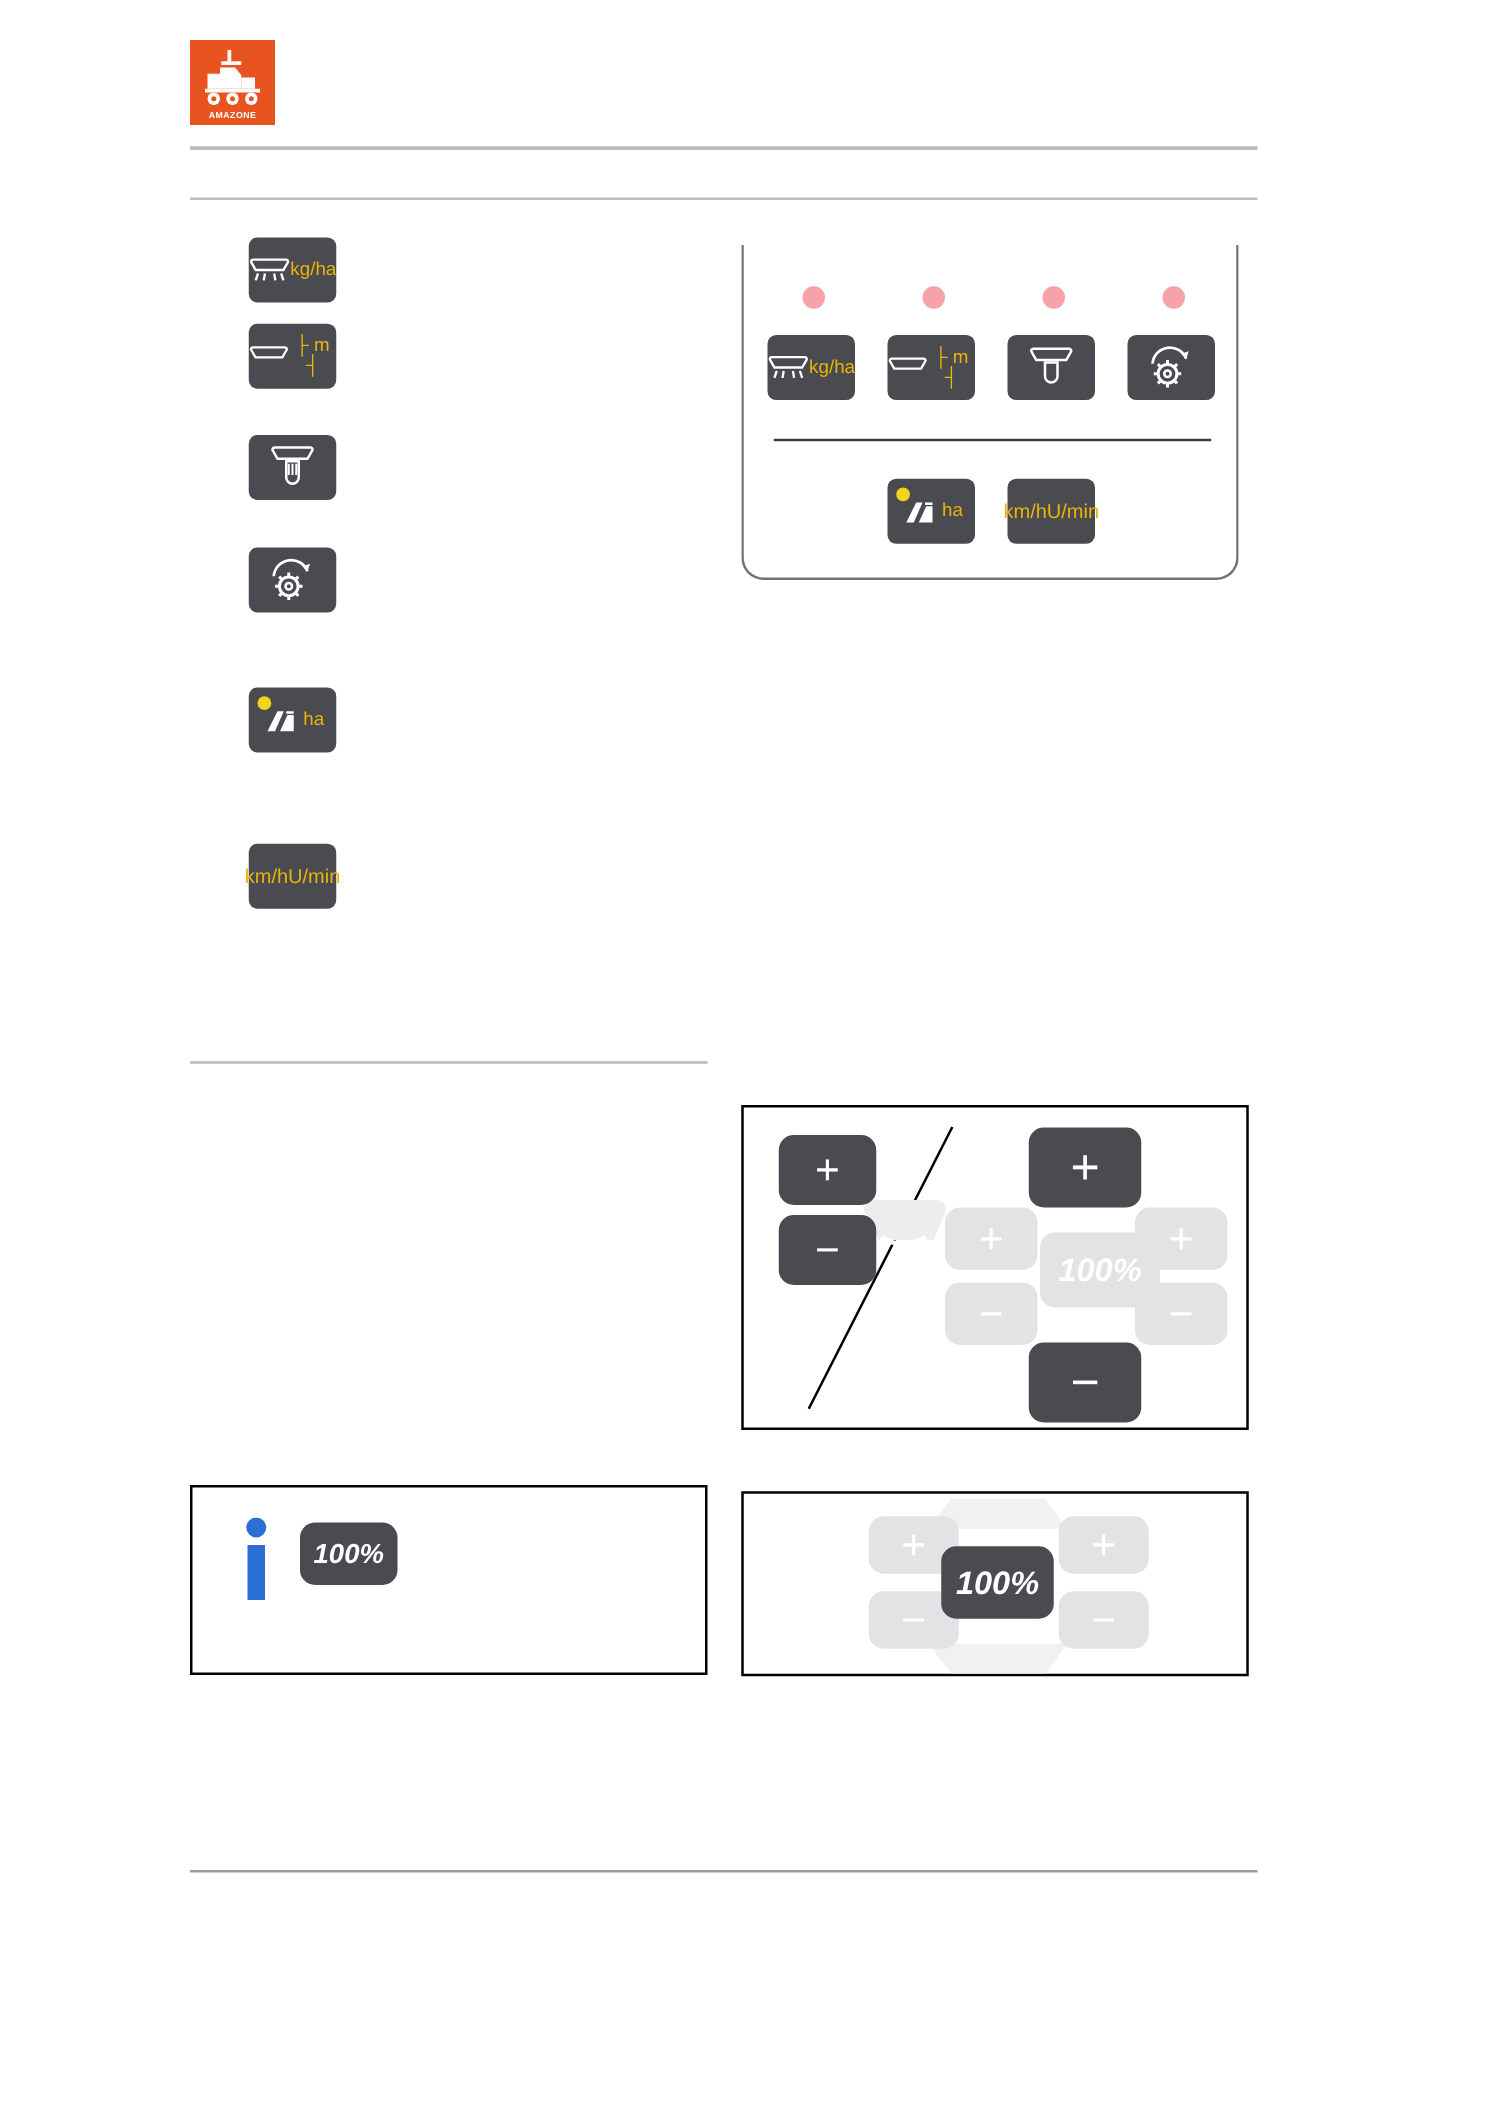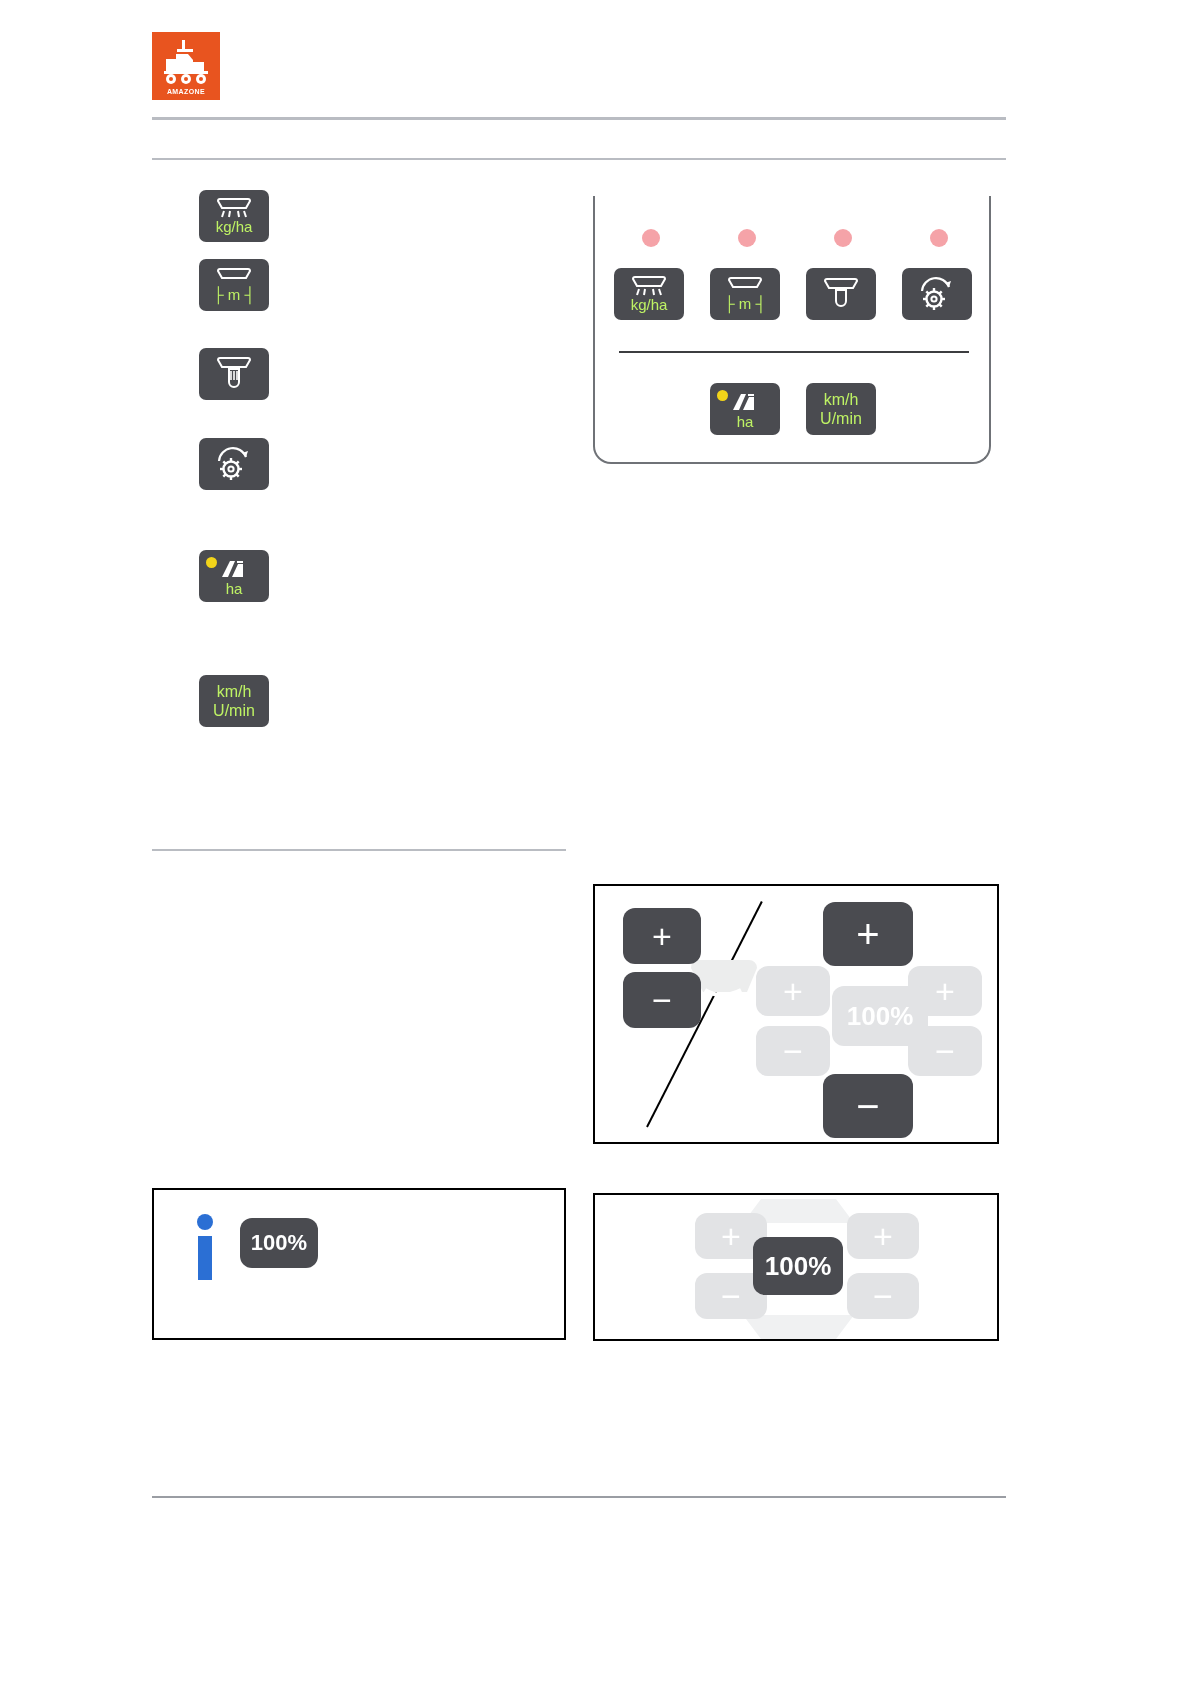--- a/index.html
+++ b/index.html
@@ -31,22 +31,22 @@
   }
   .rule-footer{
     position:absolute;left:152px;width:854px;height:2px;background:#9a9da3;
   }
 
   
   .key{
     position:absolute;
     background:#4a4b50;
     border-radius:7px;
-    display:flex;flex-direction:column;align-items:center;justify-content:center;
-    color:#bef264;
+    display:flex;flex-direction:row;align-items:center;justify-content:center;
+    color:#eab308;
   }
   .key .lbl{
     font-size:15px;line-height:16px;font-weight:400;text-align:center;
     font-family:"Liberation Sans", sans-serif;
   }
   .key .lbl.two{font-size:16px;line-height:19px;}
 
   .led-yellow{
     position:absolute;width:11px;height:11px;border-radius:50%;
     background:#f2d41a;left:7px;top:7px;
@@ -76,21 +76,21 @@
   .pm{
     position:absolute;border-radius:12px;
     display:flex;align-items:center;justify-content:center;
     font-family:"Liberation Sans", sans-serif;
     color:#ffffff;font-weight:400;
   }
   .pm.dark{background:#4a4b50;}
   .pm.light{background:#e2e3e5;color:#ffffff;}
   .pm .sign{font-size:40px;line-height:40px;}
   .pm .sign.sm{font-size:34px;line-height:34px;}
-  .pm .pct{font-size:26px;line-height:26px;font-weight:700;}
+  .pm .pct{font-size:26px;line-height:26px;font-weight:700;font-style:italic;}
   .pm .pct.sm{font-size:22px;line-height:22px;font-weight:700;}
 
   .diag-line{
     position:absolute;background:#000;height:2px;transform-origin:left center;
   }
 
   
   .note{
     position:absolute;left:152px;top:1188px;width:414px;height:152px;
     border:2px solid #000;background:#fff;box-sizing:border-box;

